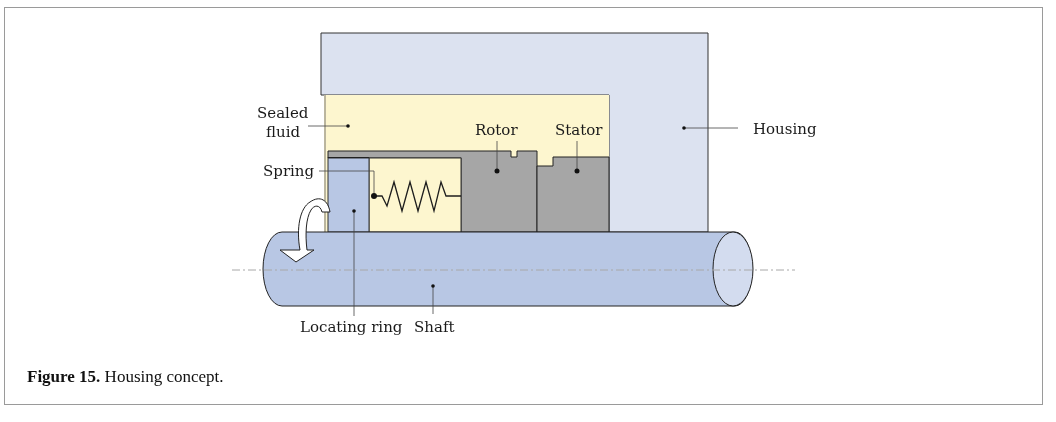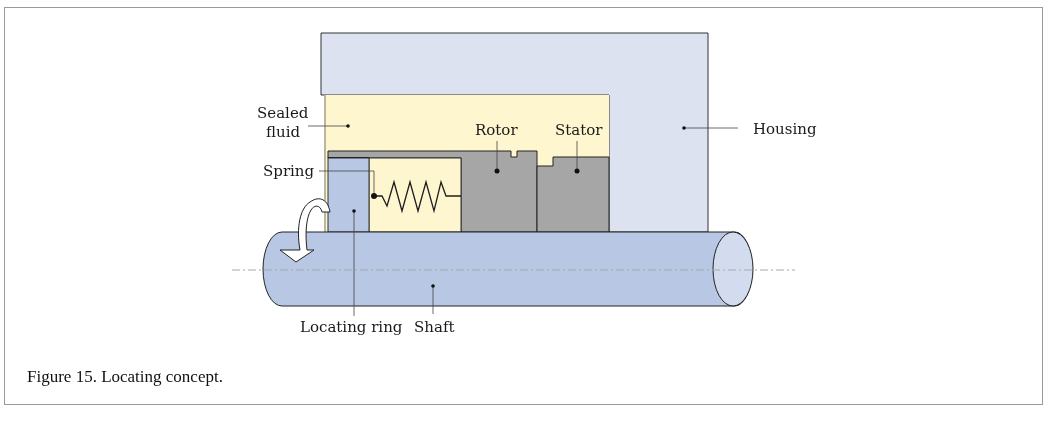--- a/index.html
+++ b/index.html
@@ -37,21 +37,21 @@
     .caption {
       position: absolute;
       left: 27px;
       top: 367px;
       font-family: "Liberation Serif", "DejaVu Serif", serif;
       font-size: 17px;
       color: #111111;
       white-space: nowrap;
     }
     .caption b {
-      font-weight: normal;
+      font-weight: bold;
     }
   </style>
 </head>
 <body>
 
 <div class="frame"></div>
 
 <svg class="diagram" width="1056" height="422" viewBox="0 0 1056 422" xmlns="http://www.w3.org/2000/svg">
 
   <path d="M321 33 H708 V232 H609 V95 H321 Z" fill="#dce2f0" stroke="#333" stroke-width="1"></path>
@@ -102,13 +102,13 @@
   <text class="label" x="257" y="118">Sealed</text>
   <text class="label" x="266" y="137">fluid</text>
   <text class="label" x="475" y="135">Rotor</text>
   <text class="label" x="555" y="135">Stator</text>
   <text class="label" x="753" y="134">Housing</text>
   <text class="label" x="263" y="176">Spring</text>
   <text class="label" x="300" y="332">Locating ring</text>
   <text class="label" x="414" y="332">Shaft</text>
 </svg>
 
-<div class="caption"><b>Figure 15.</b><span> Locating concept.</span></div>
+<div class="caption"><b>Figure 15.</b><span> Housing concept.</span></div>
 
 </body></html>

